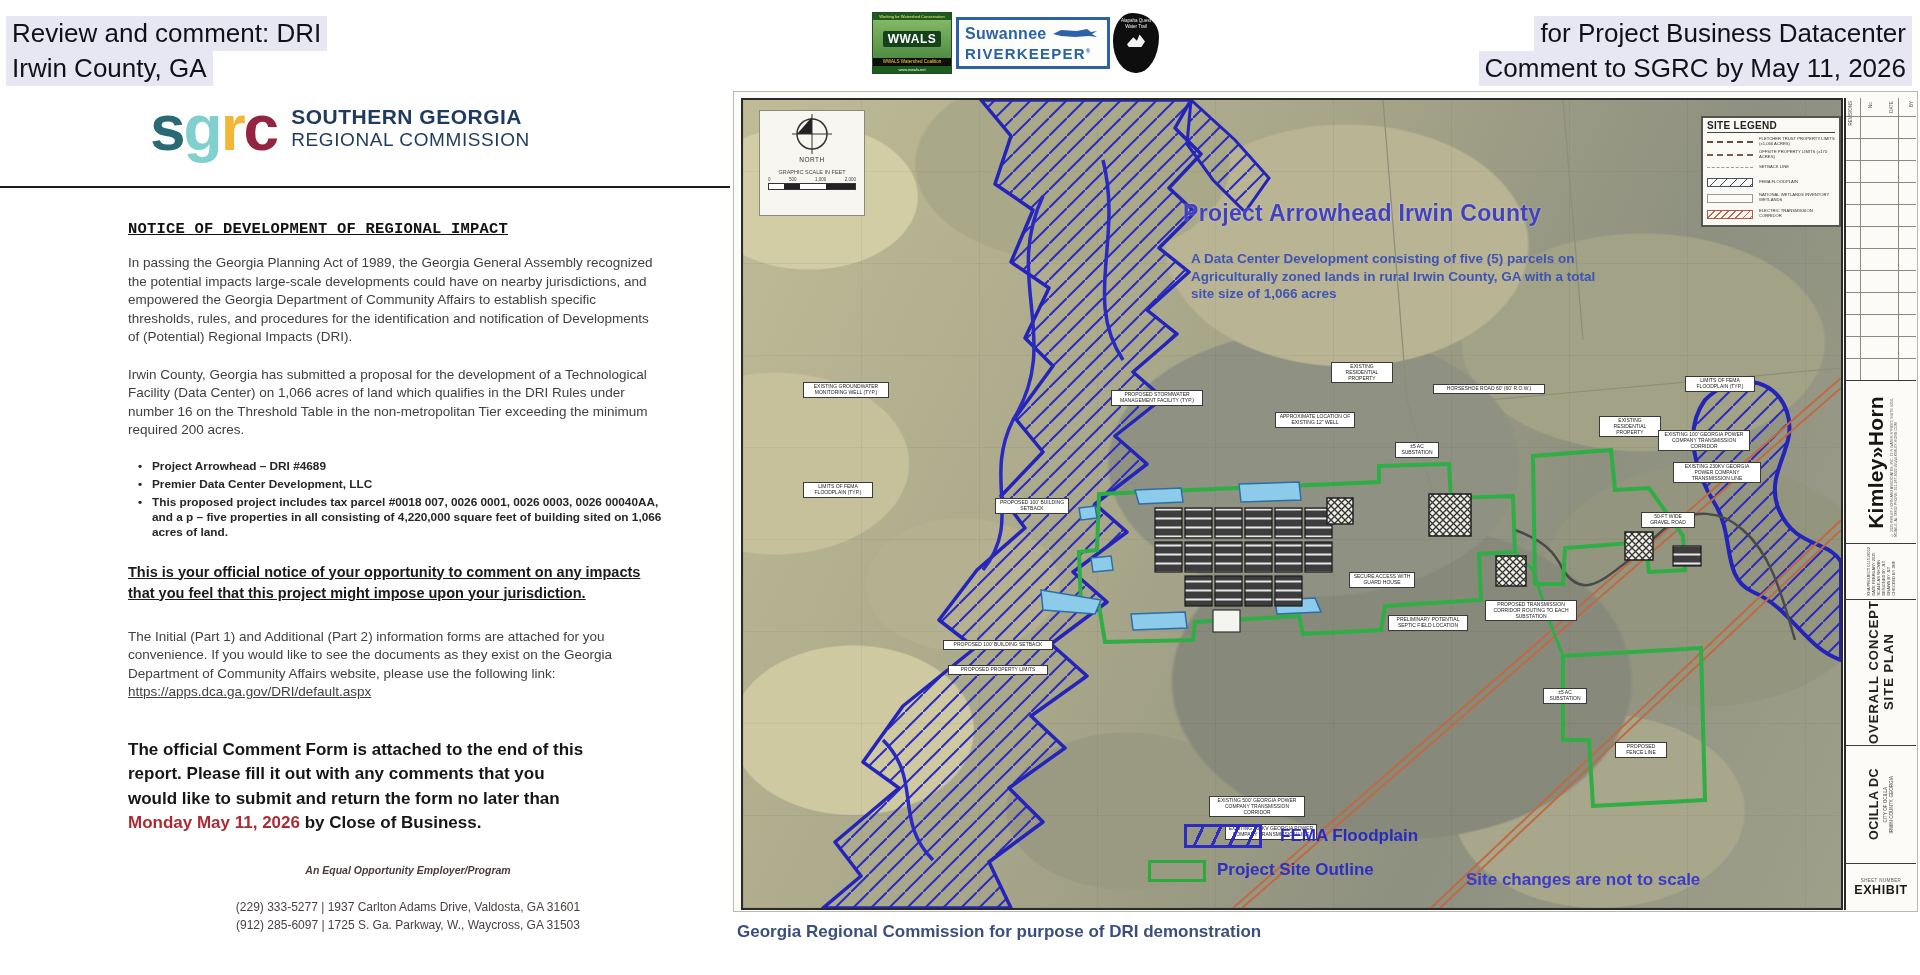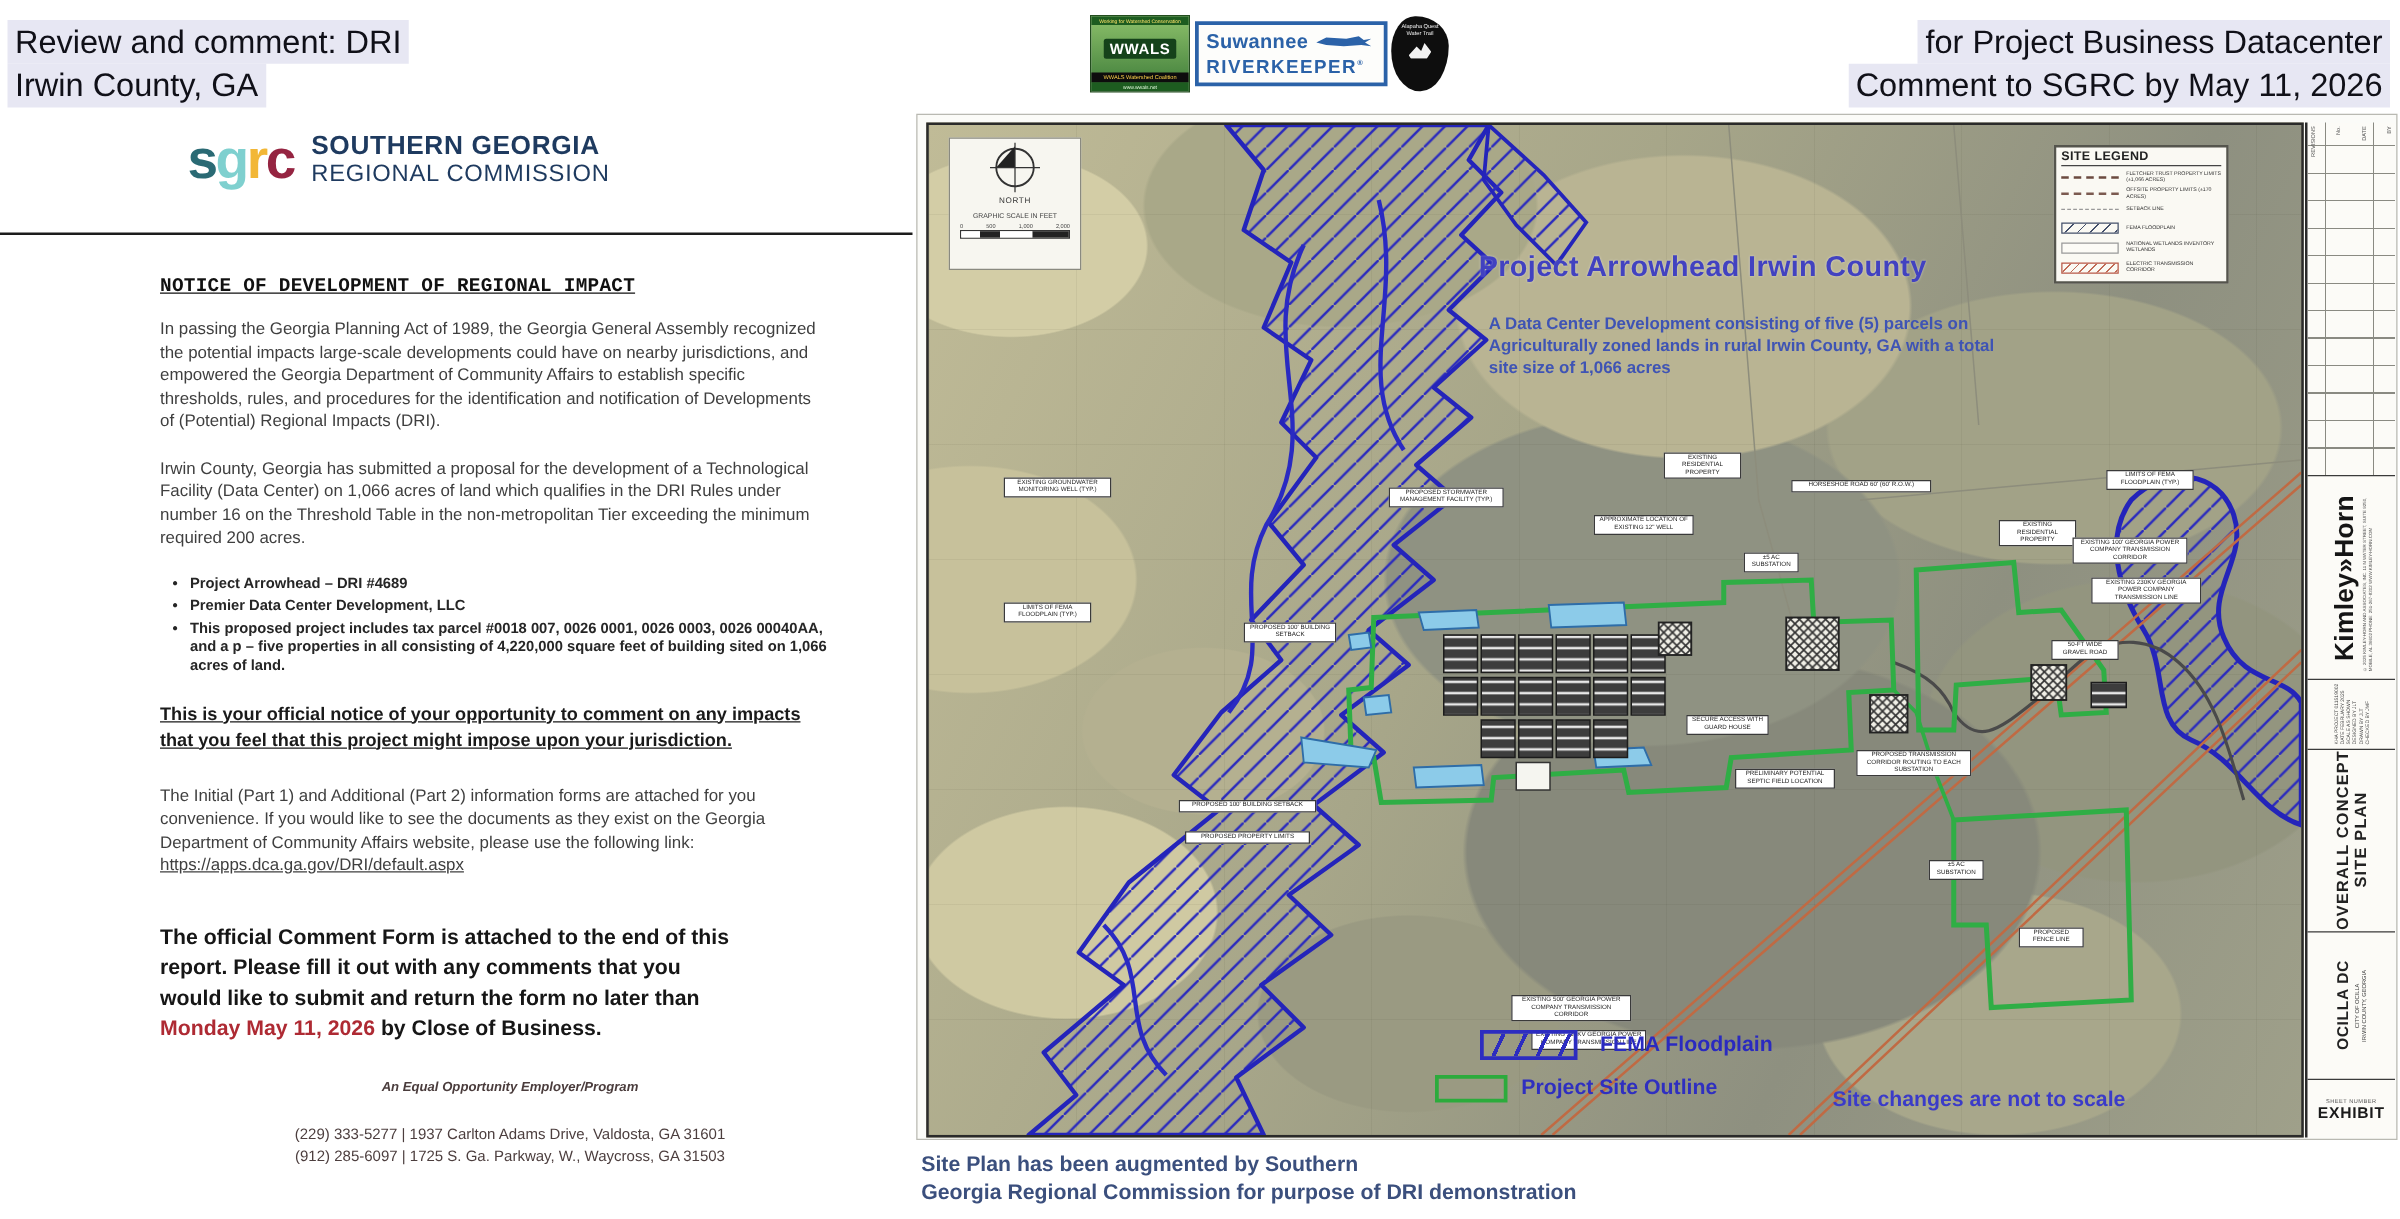--- a/index.html
+++ b/index.html
@@ -21,21 +21,21 @@
   .rk .l1{display:flex;align-items:center;gap:4px;}
   .rk .l1 .suw{color:#2b62a8;font-weight:bold;font-size:16px;letter-spacing:.3px;}
   .rk .l2{color:#2b62a8;font-weight:bold;font-size:15px;letter-spacing:1.2px;line-height:16px;}
   .rk sup{font-size:6px;}
   .trail{width:46px;height:60px;margin-left:3px;background:#0e0e0e;border-radius:42% 58% 50% 50%/46% 40% 62% 54%;color:#f2f2f2;display:flex;flex-direction:column;align-items:center;padding-top:5px;box-sizing:border-box;}
   .trail .t1{font-size:4.5px;text-align:center;line-height:5.5px;}
   .trail .pad{margin-top:4px;width:18px;height:14px;background:#f2f2f2;clip-path:polygon(0 80%,35% 30%,55% 55%,70% 10%,100% 60%,80% 100%,10% 100%);}
 
   
   .sgrc-logo{position:absolute;left:150px;top:96px;display:flex;align-items:center;}
-  .sgrc-letters{font-weight:bold;font-size:44px;letter-spacing:-2px;line-height:64px;}
+  .sgrc-letters{font-weight:bold;font-size:64px;letter-spacing:-2px;line-height:64px;}
   .sgrc-name{margin-left:14px;color:#1e3a5f;}
   .sgrc-name .n1{font-weight:bold;font-size:21px;letter-spacing:.5px;}
   .sgrc-name .n2{font-size:19px;letter-spacing:.6px;}
   .rule{position:absolute;left:0;top:186px;width:730px;height:2px;background:#1c1c1c;}
 
   .doc{position:absolute;left:128px;top:220px;width:534px;color:#3f3f3f;}
   .doc h1{font-size:15.5px;color:#111;margin:0 0 16px 0;text-decoration:underline;letter-spacing:.2px;font-family:Liberation Mono, monospace;}
   .doc p.body{font-size:13.5px;line-height:18.5px;margin:0 0 19px 0;}
   .doc .summary{font-size:13.5px;margin:2px 0 6px 0;}
   .bullets{margin:0 0 22px 0;}
@@ -77,21 +77,21 @@
   .north-box{position:absolute;left:16px;top:10px;width:106px;height:106px;background:#f7f6f0;border:1px solid #8a8a80;box-sizing:border-box;text-align:center;}
   .north-lbl{font-size:6.5px;color:#333;letter-spacing:.5px;margin-top:-2px;}
   .scale-lbl{font-size:5.5px;color:#444;margin-top:6px;}
   .scale-ticks{display:flex;justify-content:space-between;font-size:4.5px;color:#444;padding:0 8px;margin-top:2px;}
   .scale-bar{display:flex;height:5px;margin:1px 8px 0 8px;border:1px solid #333;}
   .scale-bar .s1{width:18%;background:#fff;}
   .scale-bar .s2{width:18%;background:#222;}
   .scale-bar .s3{width:30%;background:#fff;}
   .scale-bar .s4{width:34%;background:#222;}
 
-  .site-legend{position:absolute;left:900px;top:16px;width:140px;background:#faf9f3;border:2px solid #55554d;box-sizing:border-box;padding:2px 4px 3px 4px;}
+  .site-legend{position:absolute;left:958px;top:16px;width:140px;background:#faf9f3;border:2px solid #55554d;box-sizing:border-box;padding:2px 4px 3px 4px;}
   .site-legend .slt{font-size:10px;font-weight:bold;color:#222;border-bottom:1px solid #444;padding-bottom:1px;margin-bottom:2px;letter-spacing:.3px;}
   .slrow{display:flex;align-items:center;height:13px;}
   .slsym{width:52px;flex:none;display:flex;align-items:center;}
   .sllab{font-size:4.2px;color:#333;line-height:4.8px;}
   .sym-line1{width:46px;height:0;border-top:2px solid #6b4a3f;border-top-style:dashed;}
   .sym-line2{width:46px;height:0;border-top:2px dashed #7b5a50;}
   .sym-line3{width:46px;height:0;border-top:1px dashed #999;}
   .sym-box{width:46px;height:9px;box-sizing:border-box;}
   .sym-fema{border:1px solid #44506b;background:repeating-linear-gradient(135deg,transparent 0 6px,#44506b 6px 7px);}
   .sym-wet{border:1px solid #999;background:#fcfbf6;}
@@ -431,17 +431,16 @@
         </div>
       </div>
       <div class="tb-sec tb-num">
         <div class="sn-lbl">SHEET NUMBER</div>
         <div class="sn-val">EXHIBIT</div>
       </div>
     </div>
   </div>
 
   <div class="caption">
-    <div>Site Plan has been augmented by Southern</div>
     <div>Georgia Regional Commission for purpose of DRI demonstration</div>
   </div>
 
 </div>
 
 </body></html>

